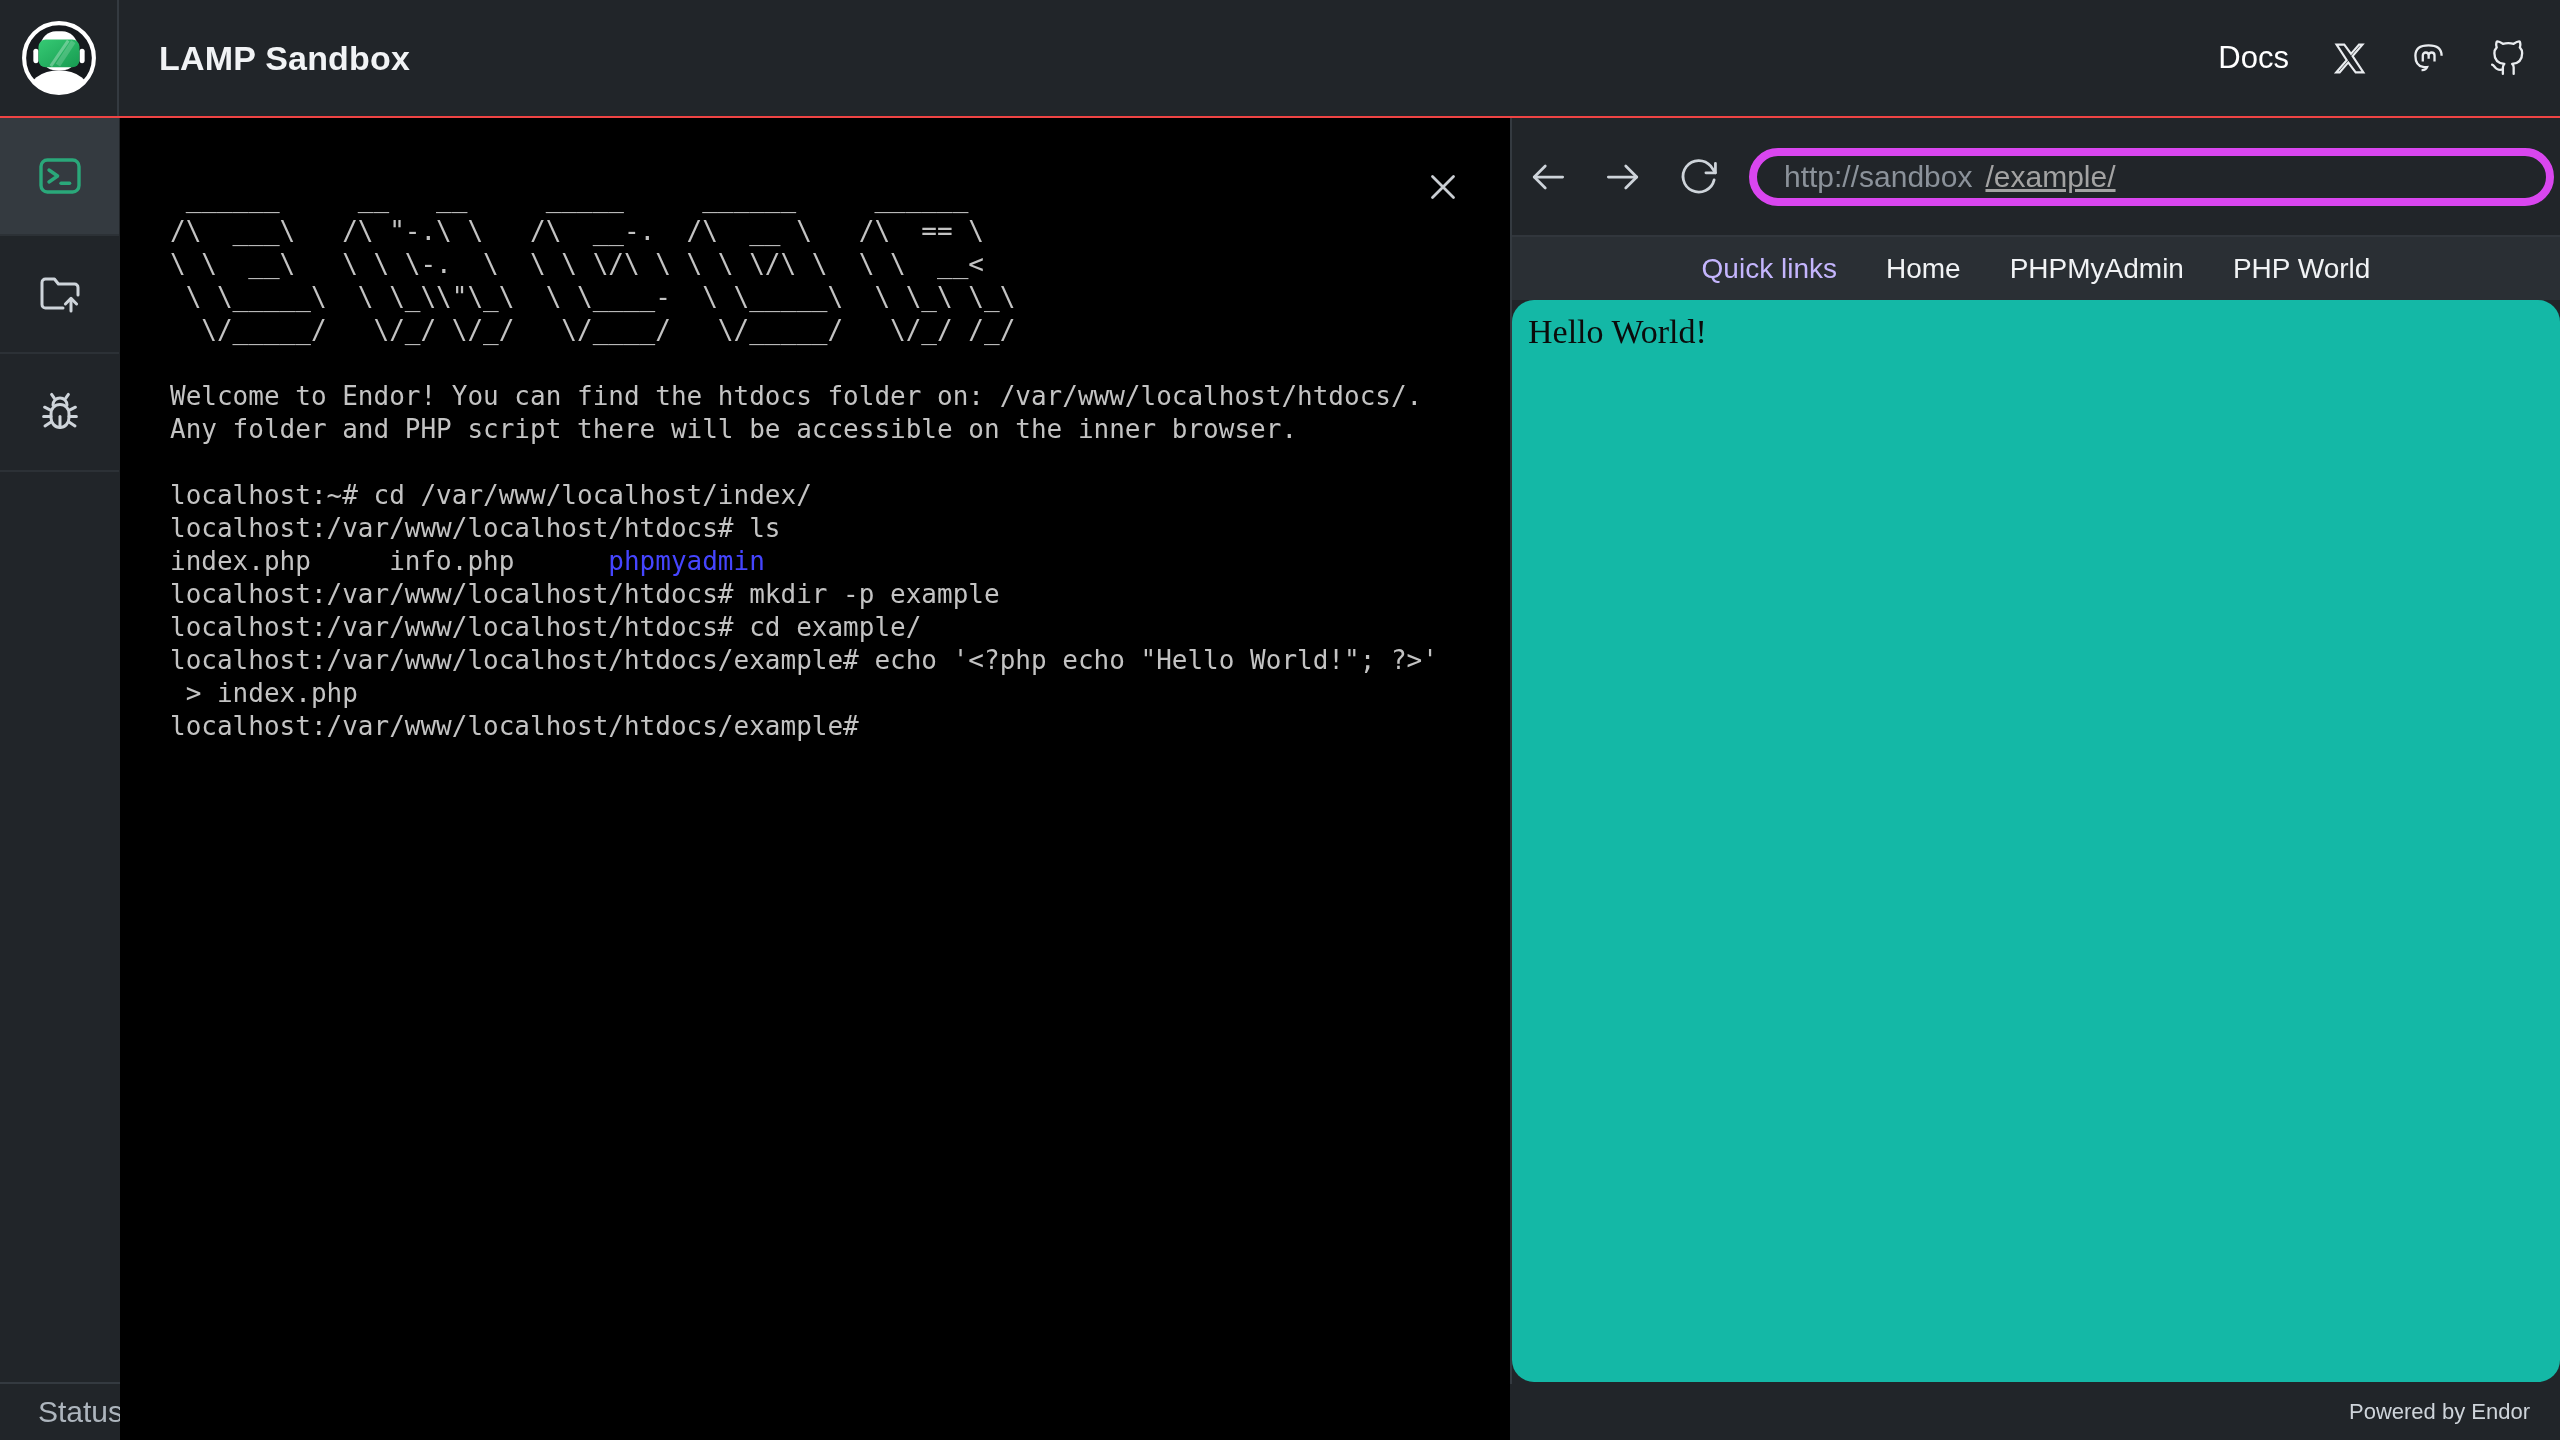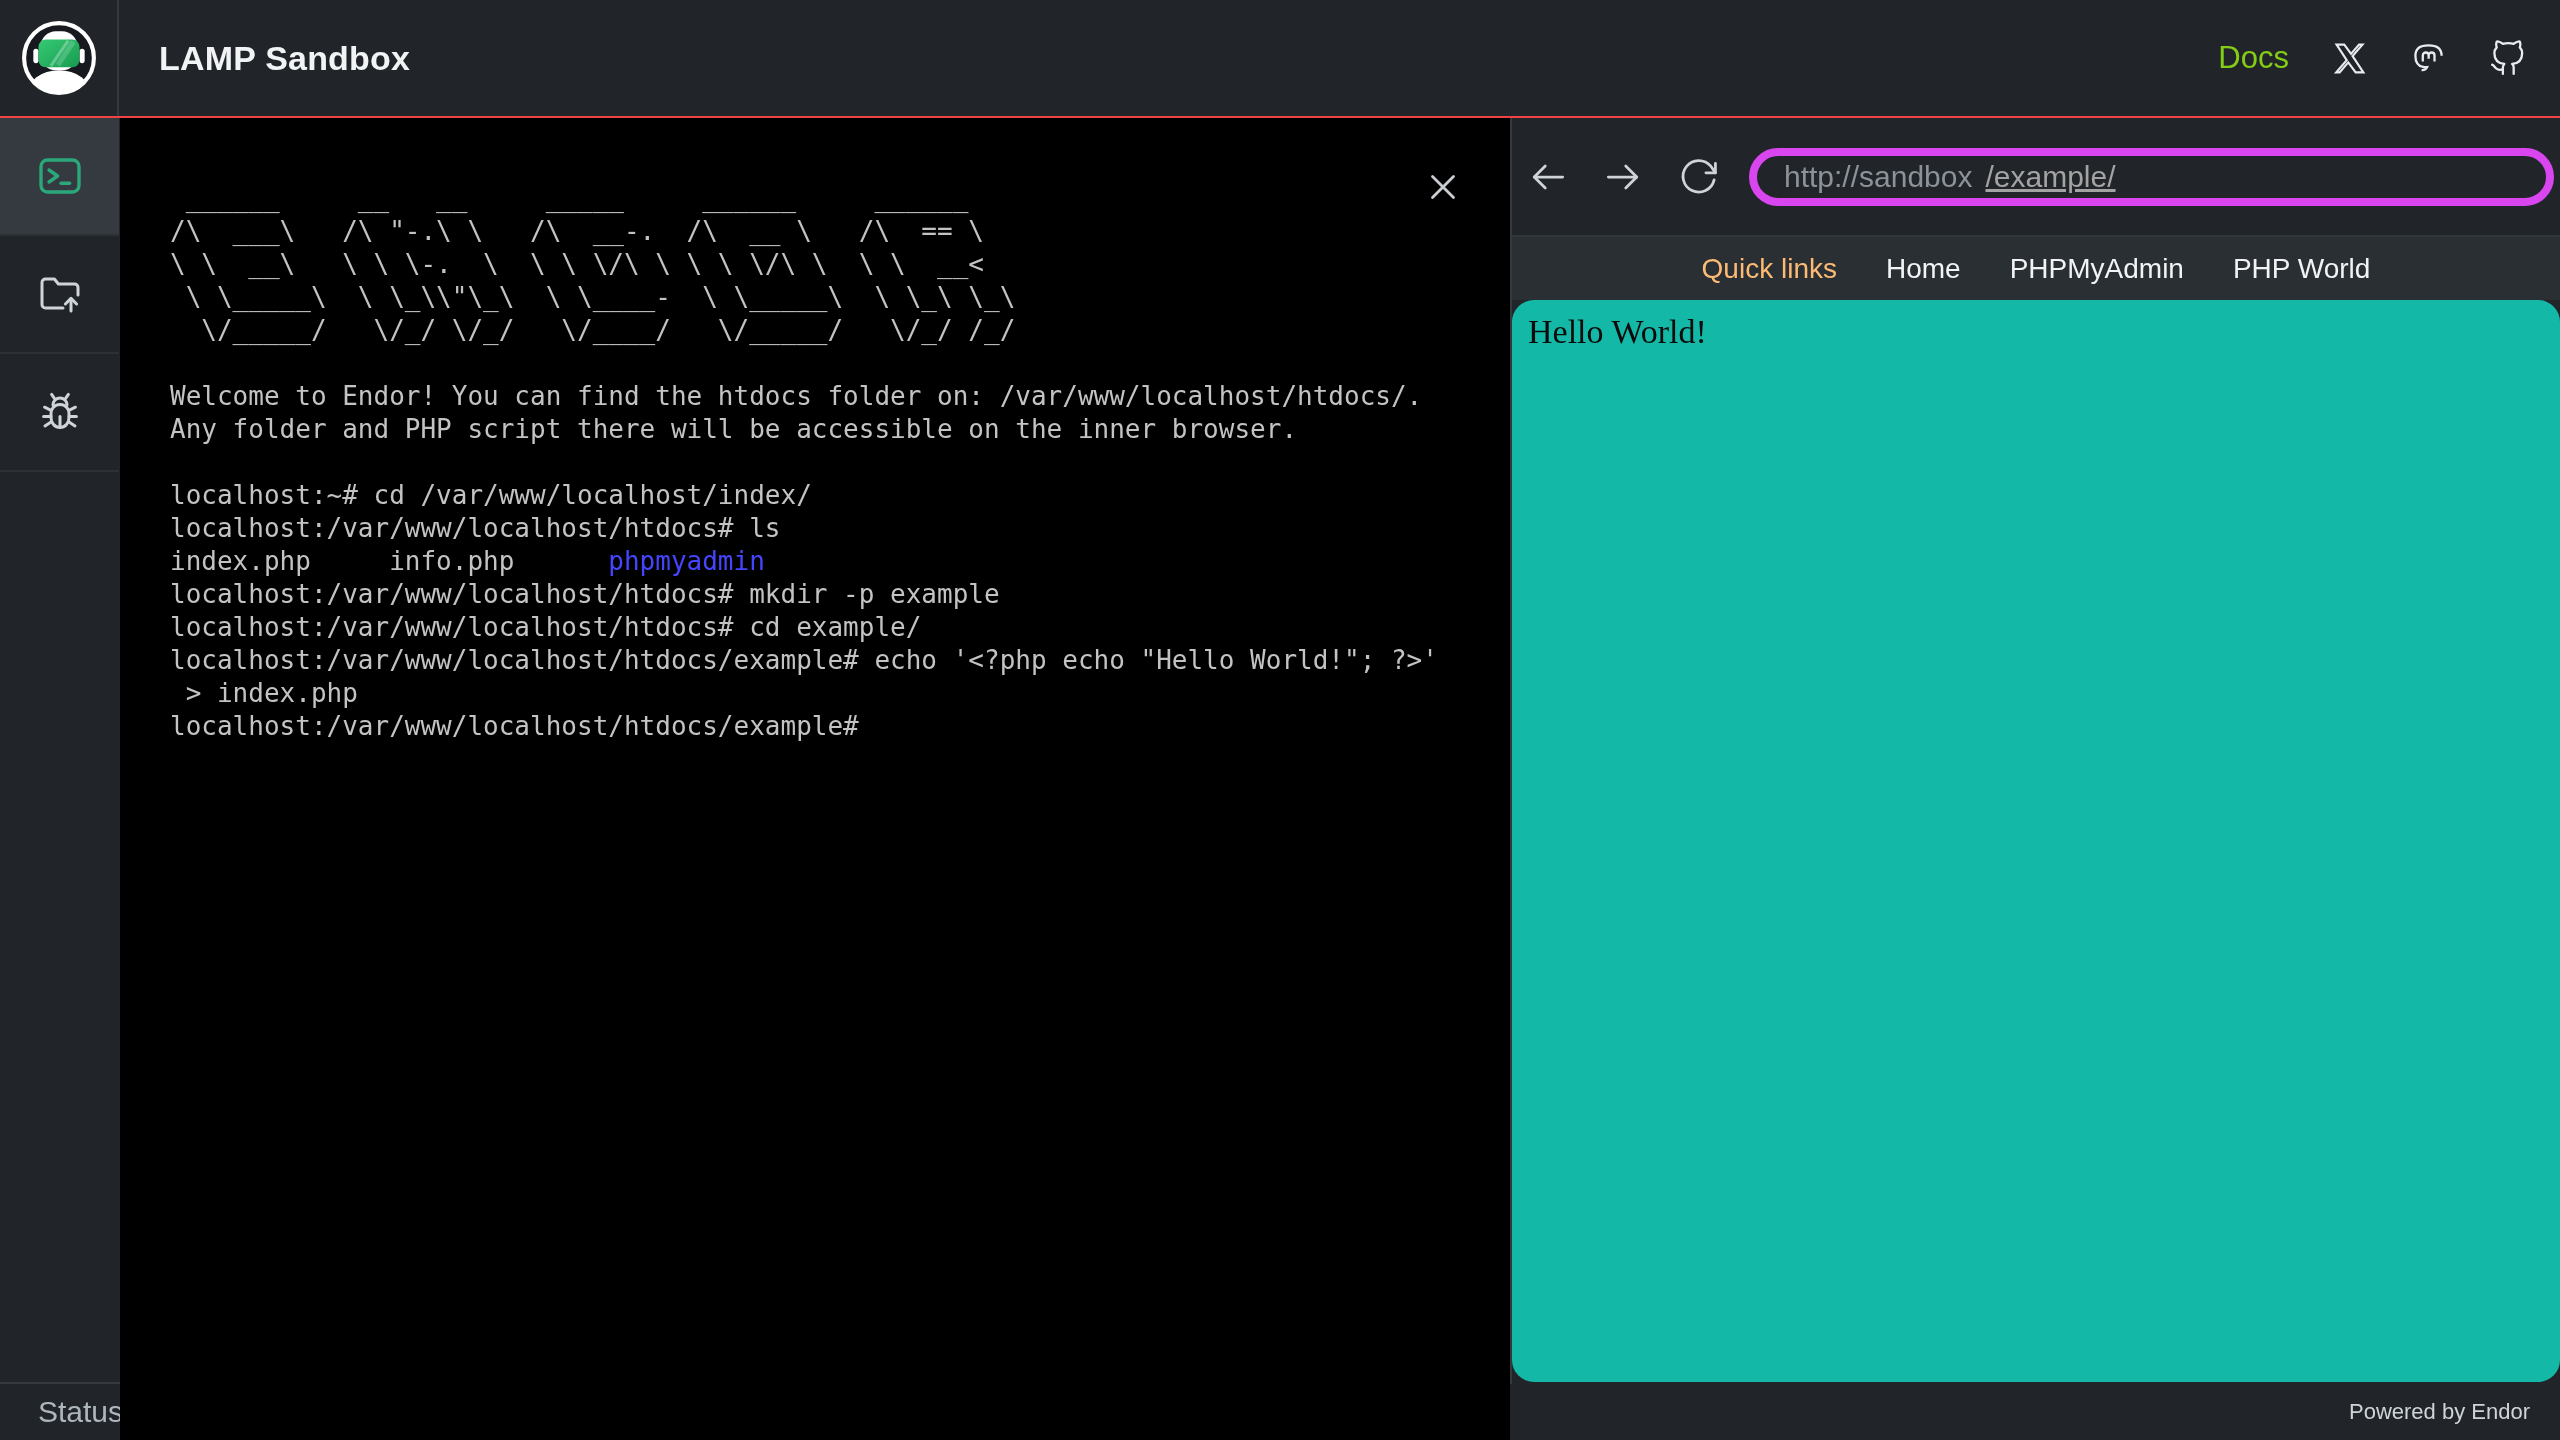--- a/index.html
+++ b/index.html
@@ -24,21 +24,21 @@
   }
   .logo-cell svg { width:78px; height:78px; display:block; }
   .app-title {
     margin-left:40px; font-size:34px; font-weight:bold;
     color:#f1f3f5; letter-spacing:.2px;
   }
   .topbar-right {
     margin-left:auto; display:flex; align-items:center;
     gap:42px; padding-right:34px;
   }
-  .docs-link { font-size:31px; color:#84cc16; cursor:pointer; }
+  .docs-link { font-size:31px; color:#ffffff; cursor:pointer; }
   .top-icon { width:37px; height:37px; color:#e9ecef; cursor:pointer; display:block; }
   .top-icon svg { width:100%; height:100%; display:block; }
 
   
   .sidebar {
     position:absolute; left:0; top:118px; width:119px; height:1264px;
     background:#212529; z-index:12;
   }
   .side-item {
     width:119px; height:118px;
@@ -88,21 +88,21 @@
     display:flex; align-items:center; padding-left:27px;
     background:transparent; cursor:text;
   }
   .url-prefix { font-size:30px; color:#8b929a; }
   .url-value  { font-size:30px; color:#a3a3a3; margin-left:13px;text-decoration:underline; }
   .quicklinks {
     height:63px; background:#2a2f34;
     display:flex; align-items:center; justify-content:center; gap:49px;
     font-size:28px;
   }
-  .ql-label { color:#fdba74; }
+  .ql-label { color:#c4b5fd; }
   .ql-link  { color:#f1f3f5; cursor:pointer; }
   .browser-content {
     height:1082px; background:#14b8a6; overflow:hidden;
     padding:13px 0 0 16px;
     border-radius:22px;
   }
   .hello-text {
     font-family:"Liberation Serif", serif;
     font-size:34px; color:#0b0b0b;
   }

